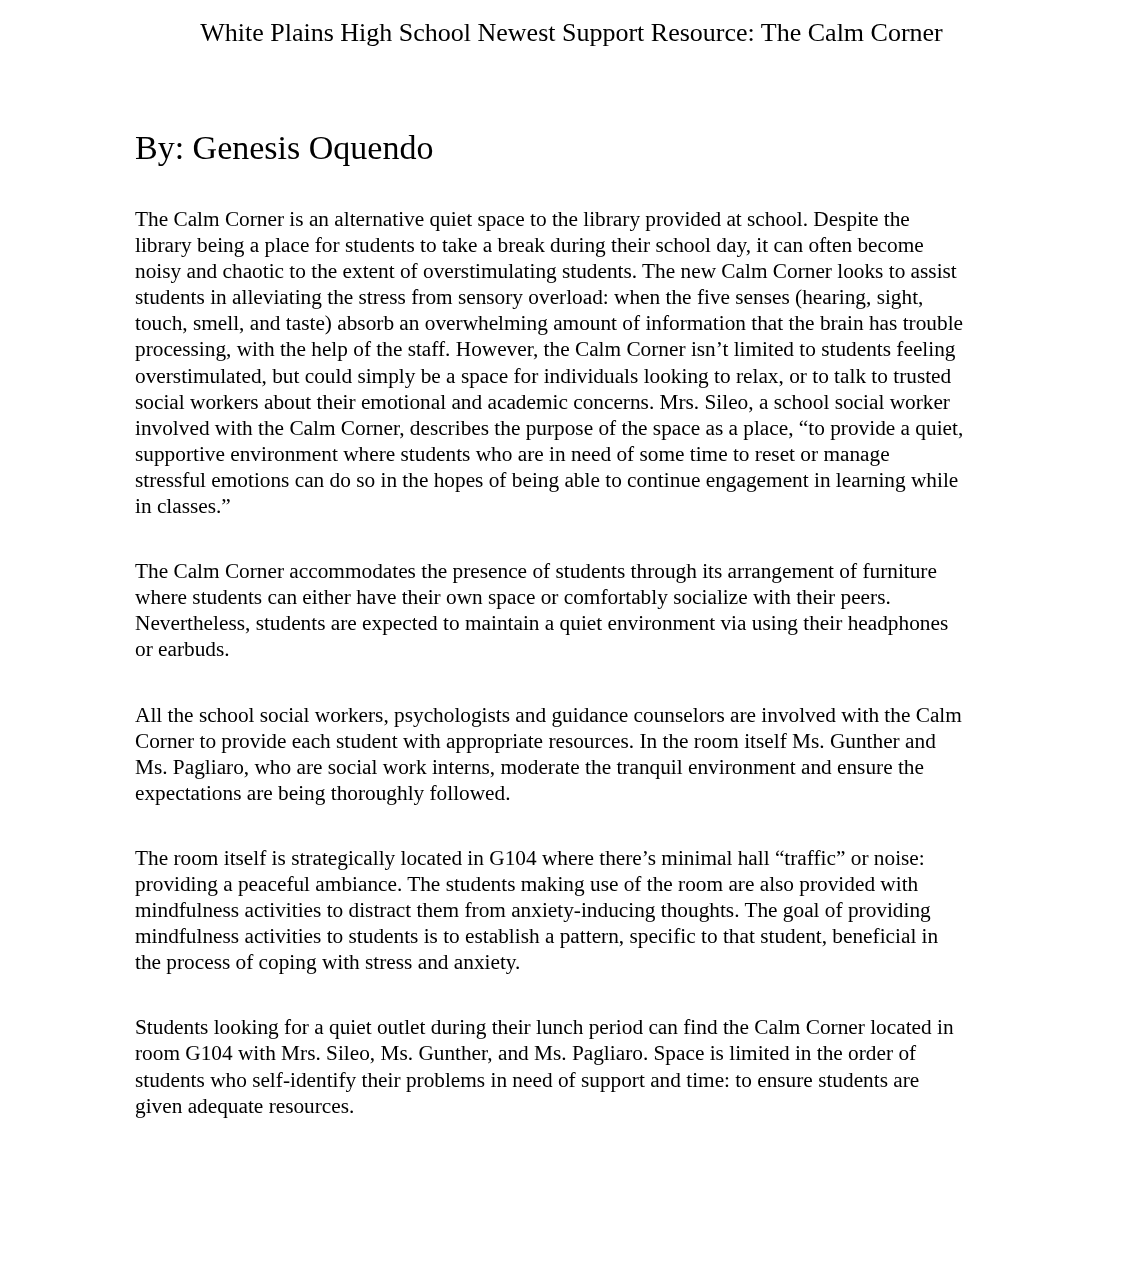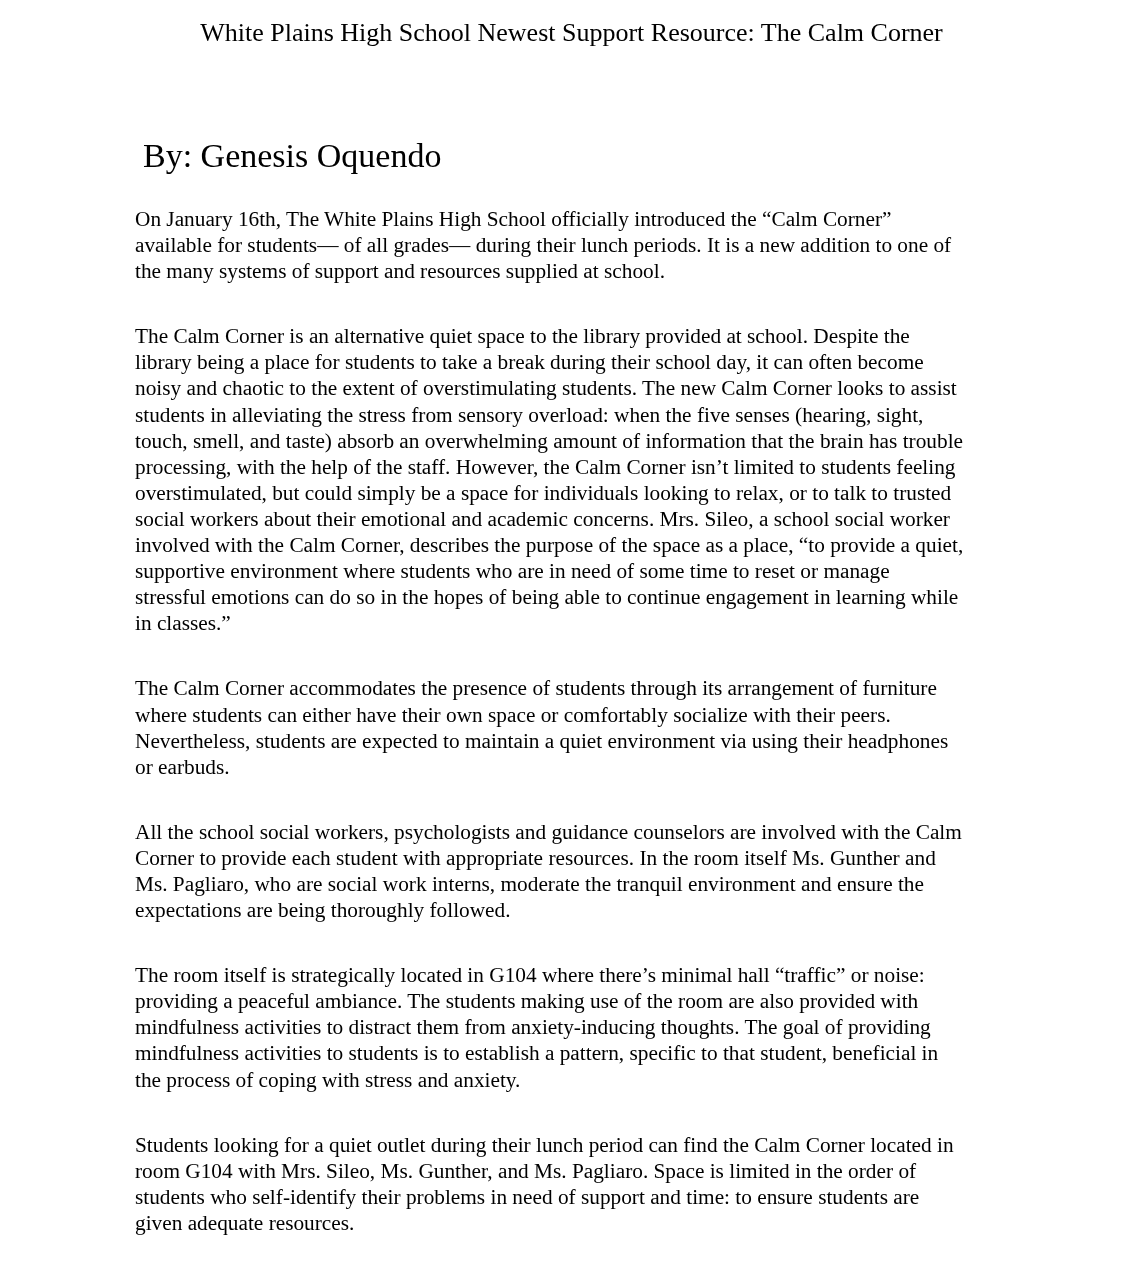--- a/index.html
+++ b/index.html
@@ -25,21 +25,21 @@
       line-height: 34px;
       margin: 0;
       font-weight: normal;
     }
     .byline {
       position: absolute;
       top: 127px;
       left: 135px;
       font-size: 34px;
       line-height: 42px;
-      margin: 8px;
+      margin: 0;
       font-weight: normal;
     }
     .body-text {
       position: absolute;
       top: 206px;
       left: 135px;
       width: 880px;
     }
     .para {
       margin: 0 0 39px 0;
@@ -49,23 +49,20 @@
     }
   </style>
 </head>
 <body>
 
 <h1 class="title">White Plains High School Newest Support Resource: The Calm Corner</h1>
 
 <h2 class="byline">By: Genesis Oquendo</h2>
 
 <div class="body-text">
-  <p class="para">On January 16th, The White Plains High School officially introduced the “Calm Corner”
-available for students— of all grades— during their lunch periods. It is a new addition to one of
-the many systems of support and resources supplied at school.</p>
   <p class="para">The Calm Corner is an alternative quiet space to the library provided at school. Despite the
 library being a place for students to take a break during their school day, it can often become
 noisy and chaotic to the extent of overstimulating students. The new Calm Corner looks to assist
 students in alleviating the stress from sensory overload: when the five senses (hearing, sight,
 touch, smell, and taste) absorb an overwhelming amount of information that the brain has trouble
 processing, with the help of the staff. However, the Calm Corner isn’t limited to students feeling
 overstimulated, but could simply be a space for individuals looking to relax, or to talk to trusted
 social workers about their emotional and academic concerns. Mrs. Sileo, a school social worker
 involved with the Calm Corner, describes the purpose of the space as a place, “to provide a quiet,
 supportive environment where students who are in need of some time to reset or manage

